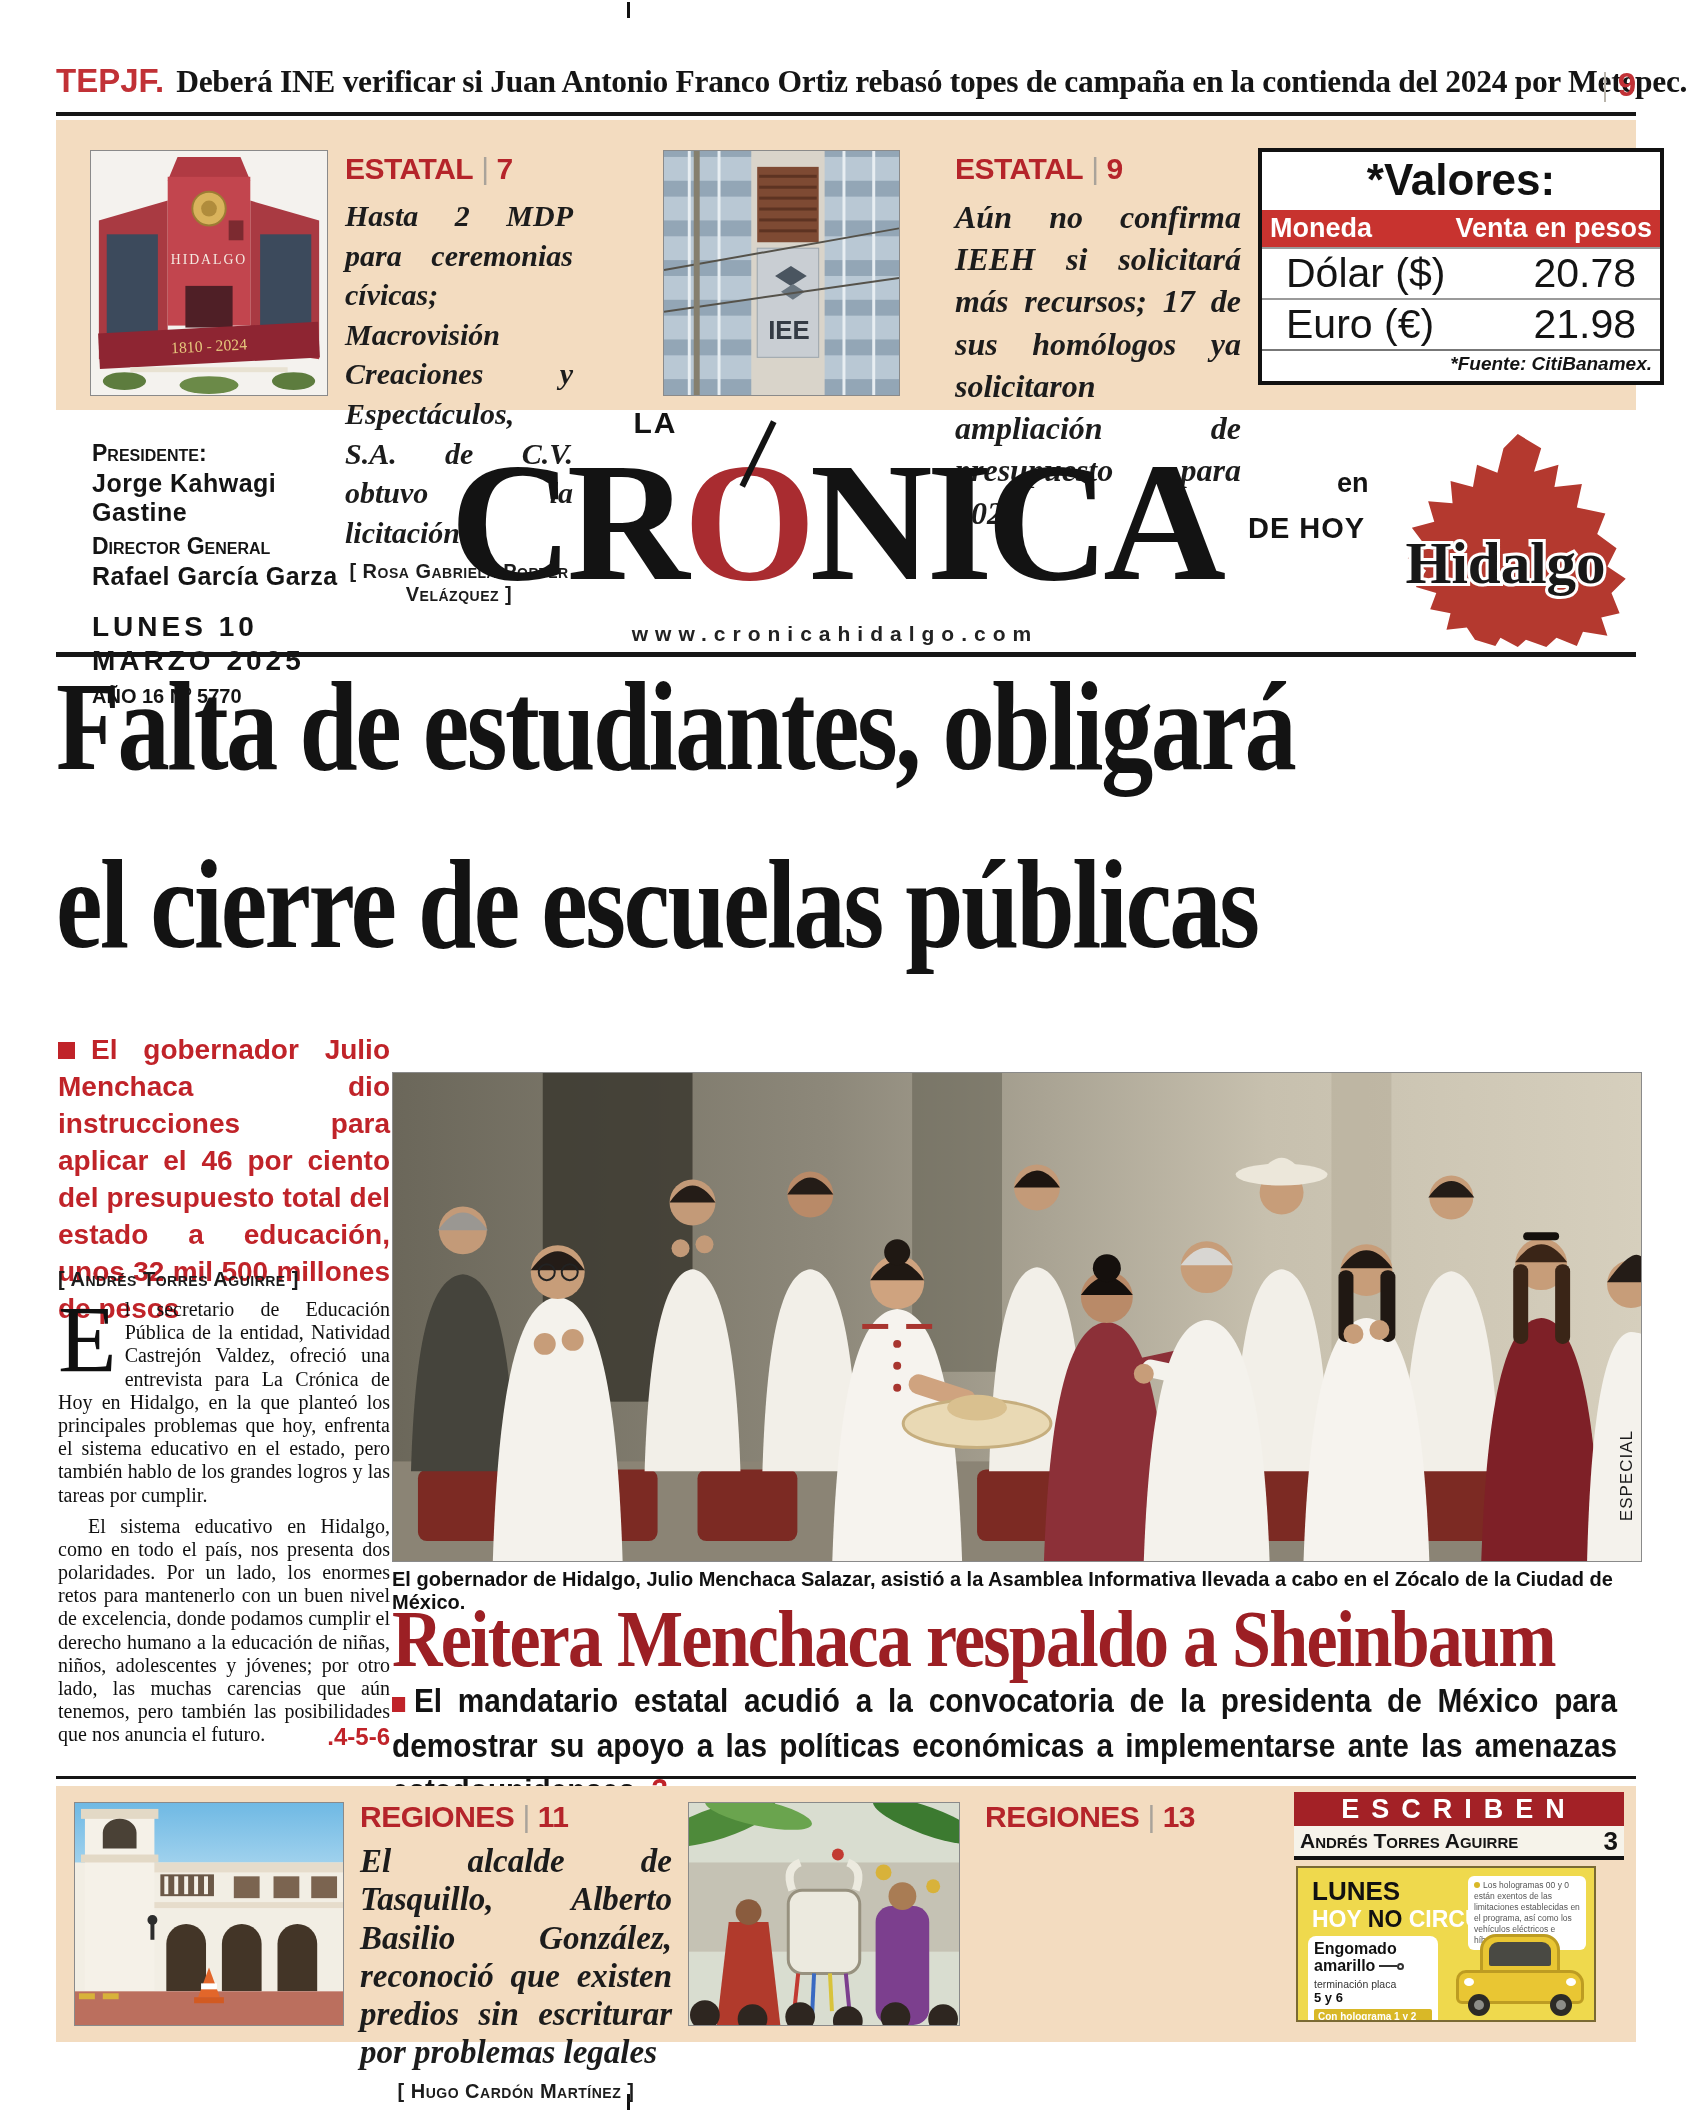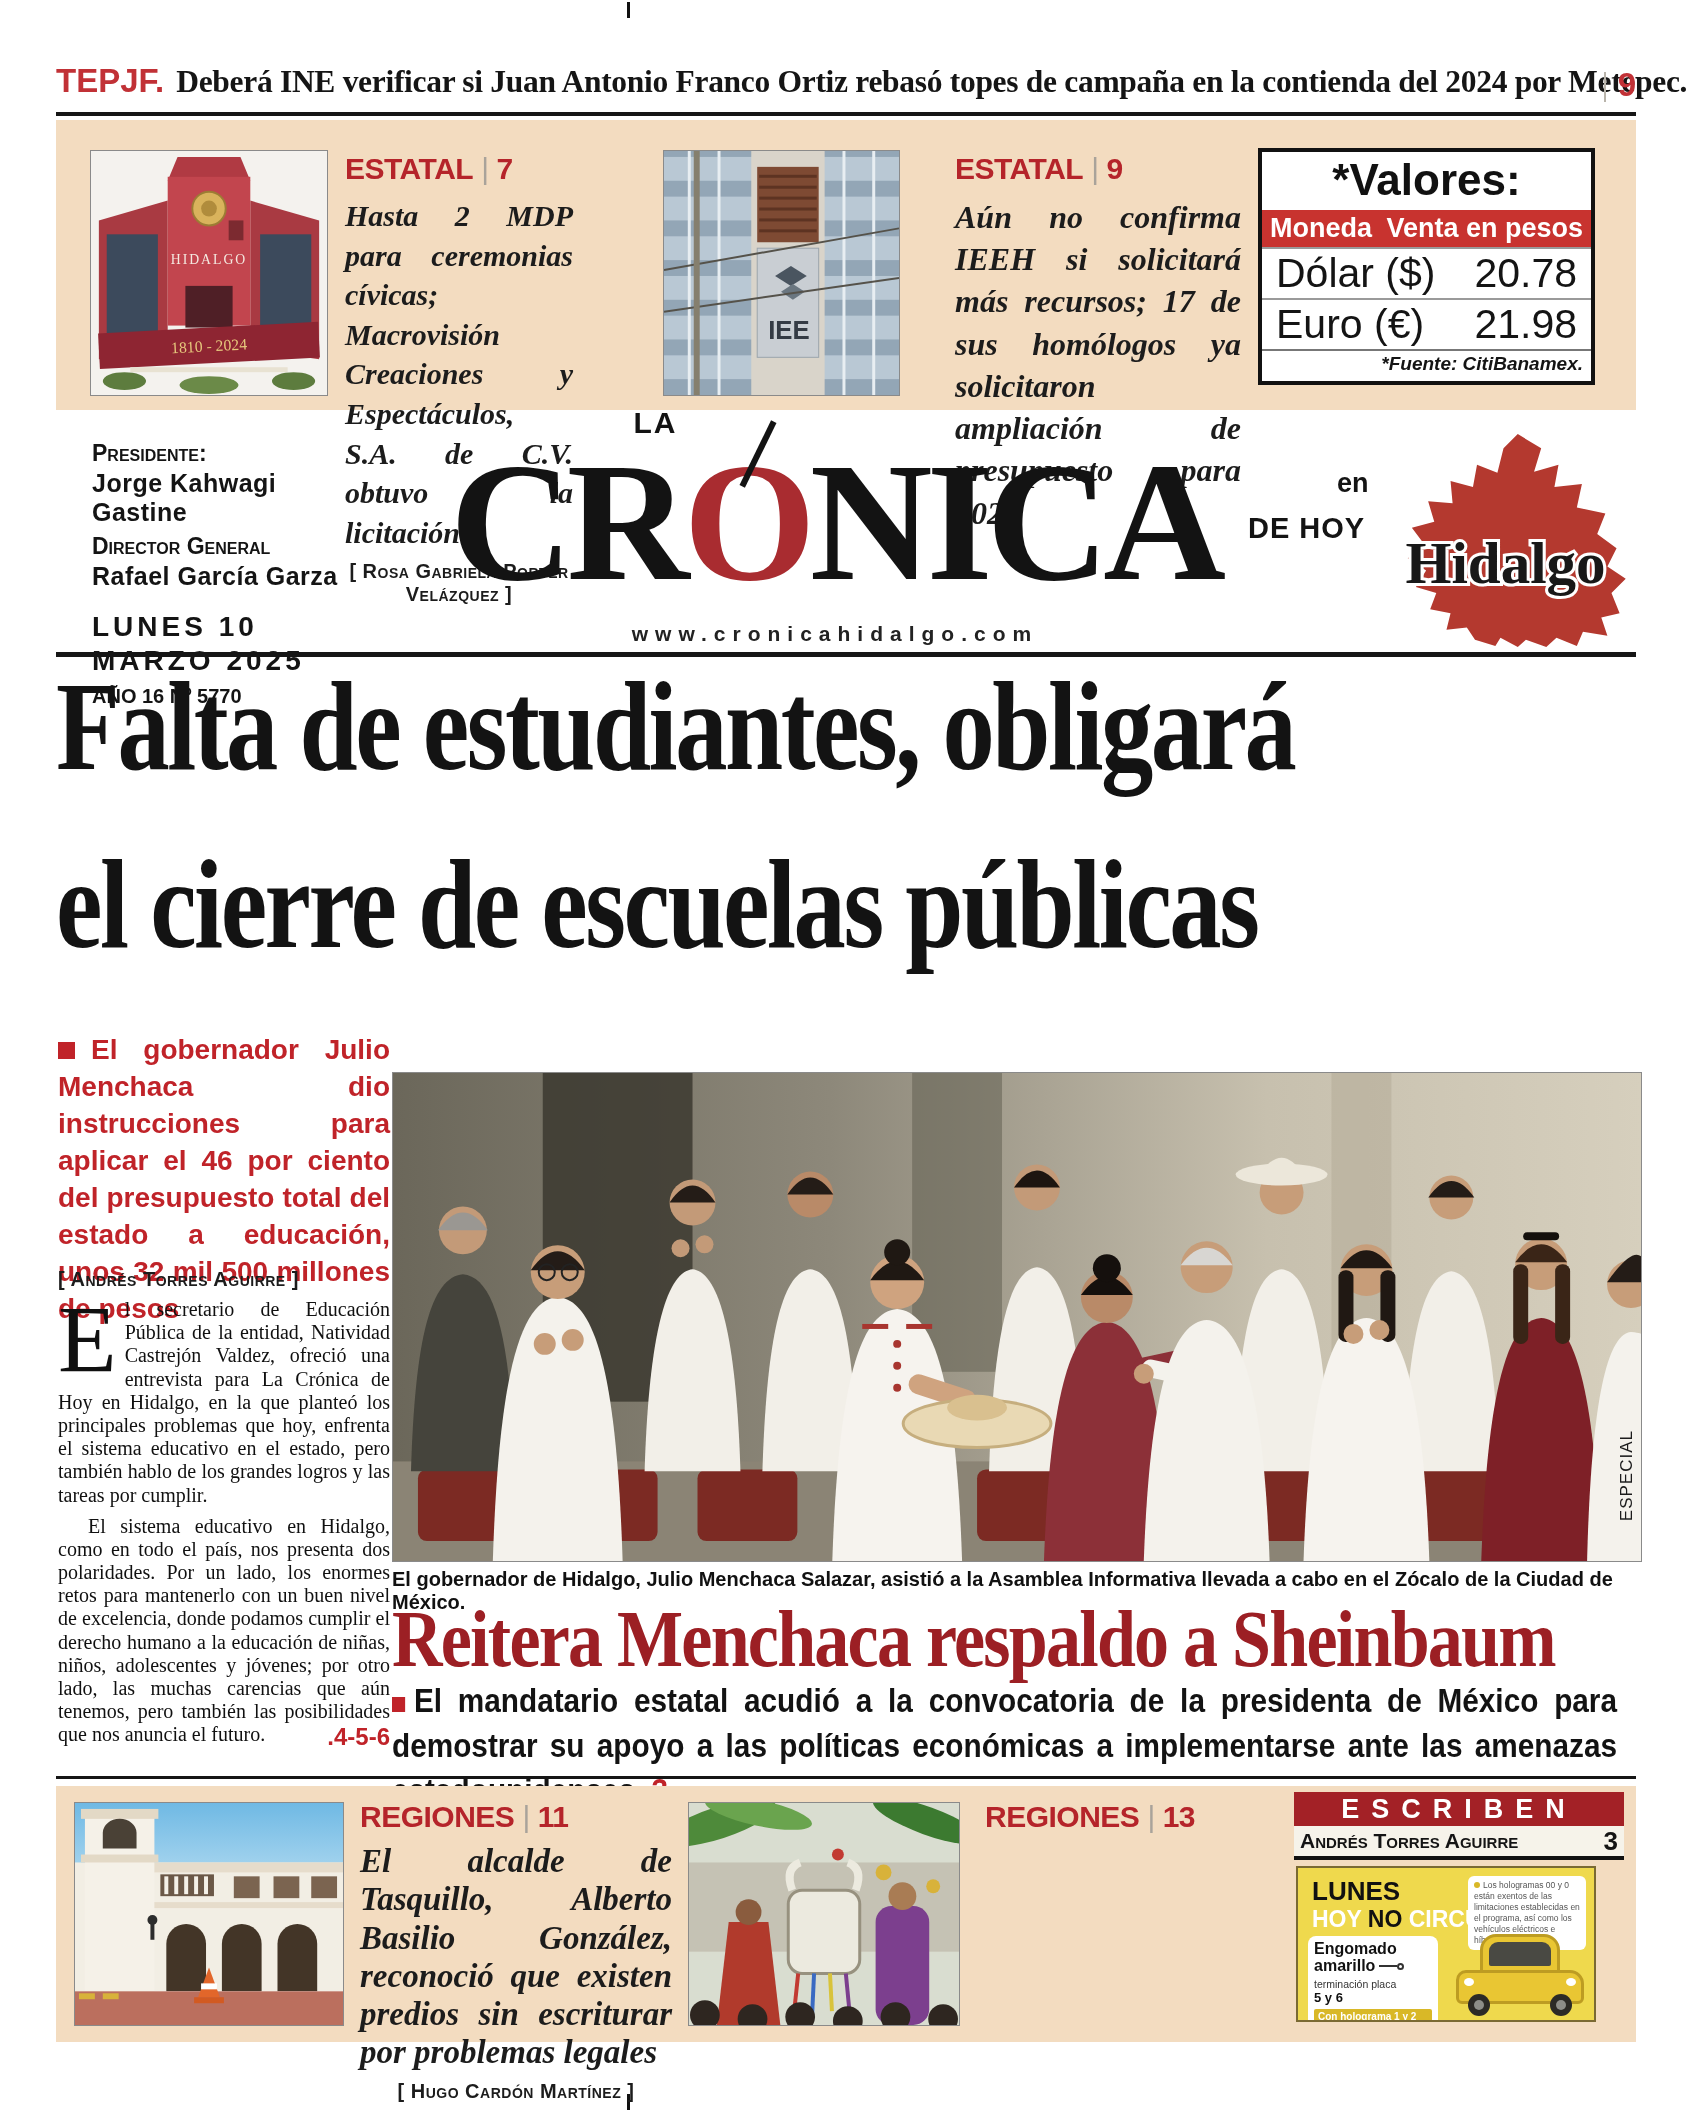--- a/index.html
+++ b/index.html
@@ -22,25 +22,25 @@
 
   .photo{position:absolute;border:1px solid #8a8a8a;background:#fff;overflow:hidden}
   .photo svg{display:block;width:100%;height:100%}
 
   .section-head{font:700 30px "Liberation Sans",sans-serif;color:#b5242a;letter-spacing:-.5px}
   .section-sep{color:#a9a39a;font-weight:400;padding:0 8px}
   .deck-it{font:italic 600 30px "Liberation Serif",serif;color:#1c1c1c;text-align:justify;line-height:1.32;margin-top:10px}
   .byline{font:700 20px "Liberation Sans",sans-serif;font-variant:small-caps;color:#1c1c1c;letter-spacing:.5px}
 
   
-  .valores{position:absolute;left:1258px;top:148px;width:337px;background:#fff;border:4px solid #111}
+  .valores{position:absolute;left:1258px;top:148px;width:406px;background:#fff;border:4px solid #111}
   .val-title{font:700 44px "Liberation Sans",sans-serif;text-align:center;padding:3px 0 5px;color:#111}
   .val-header{display:flex;background:#c8332f;color:#fff;font:700 27px "Liberation Sans",sans-serif;padding:3px 8px}
   .val-header .h2{margin-left:auto}
-  .val-row{display:flex;font:400 41px "Liberation Sans",sans-serif;border-top:2px solid #9a9a9a;padding:1px 14px;align-items:flex-start}
+  .val-row{display:flex;font:400 41px "Liberation Sans",sans-serif;border-top:2px solid #9a9a9a;padding:1px 24px;align-items:flex-start}
   .val-row .v{margin-left:auto}
   .val-src{font:italic 700 19px "Liberation Sans",sans-serif;text-align:right;border-top:2px solid #777;padding:2px 8px 6px}
 
   
   .mh-label{font:700 23px "Liberation Sans",sans-serif;font-variant:small-caps}
   .mh-name{font:700 25px "Liberation Sans",sans-serif;letter-spacing:.5px;margin:2px 0 6px}
   .mh-date{font:700 28px "Liberation Sans",sans-serif;letter-spacing:4px;margin-top:20px}
   .mh-issue{font:700 20px "Liberation Sans",sans-serif;margin-top:8px}
   .logo-wrap{position:absolute;left:395px;top:436px;width:880px;text-align:center}
   .logo-big{font:700 170px "Liberation Serif",serif;color:#131313;letter-spacing:-6px;line-height:1.02;white-space:nowrap}

